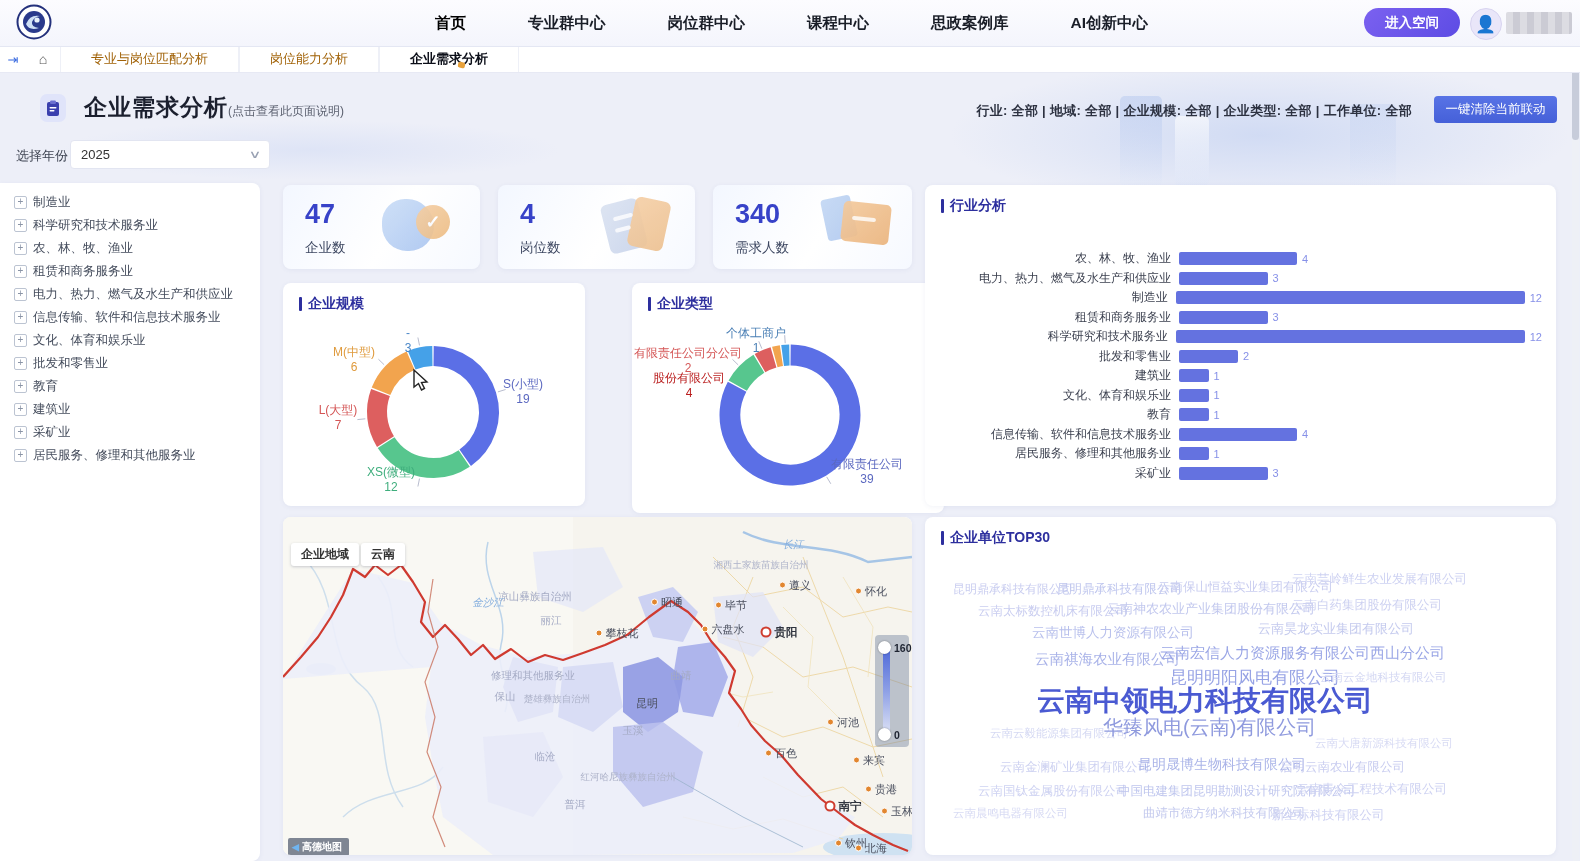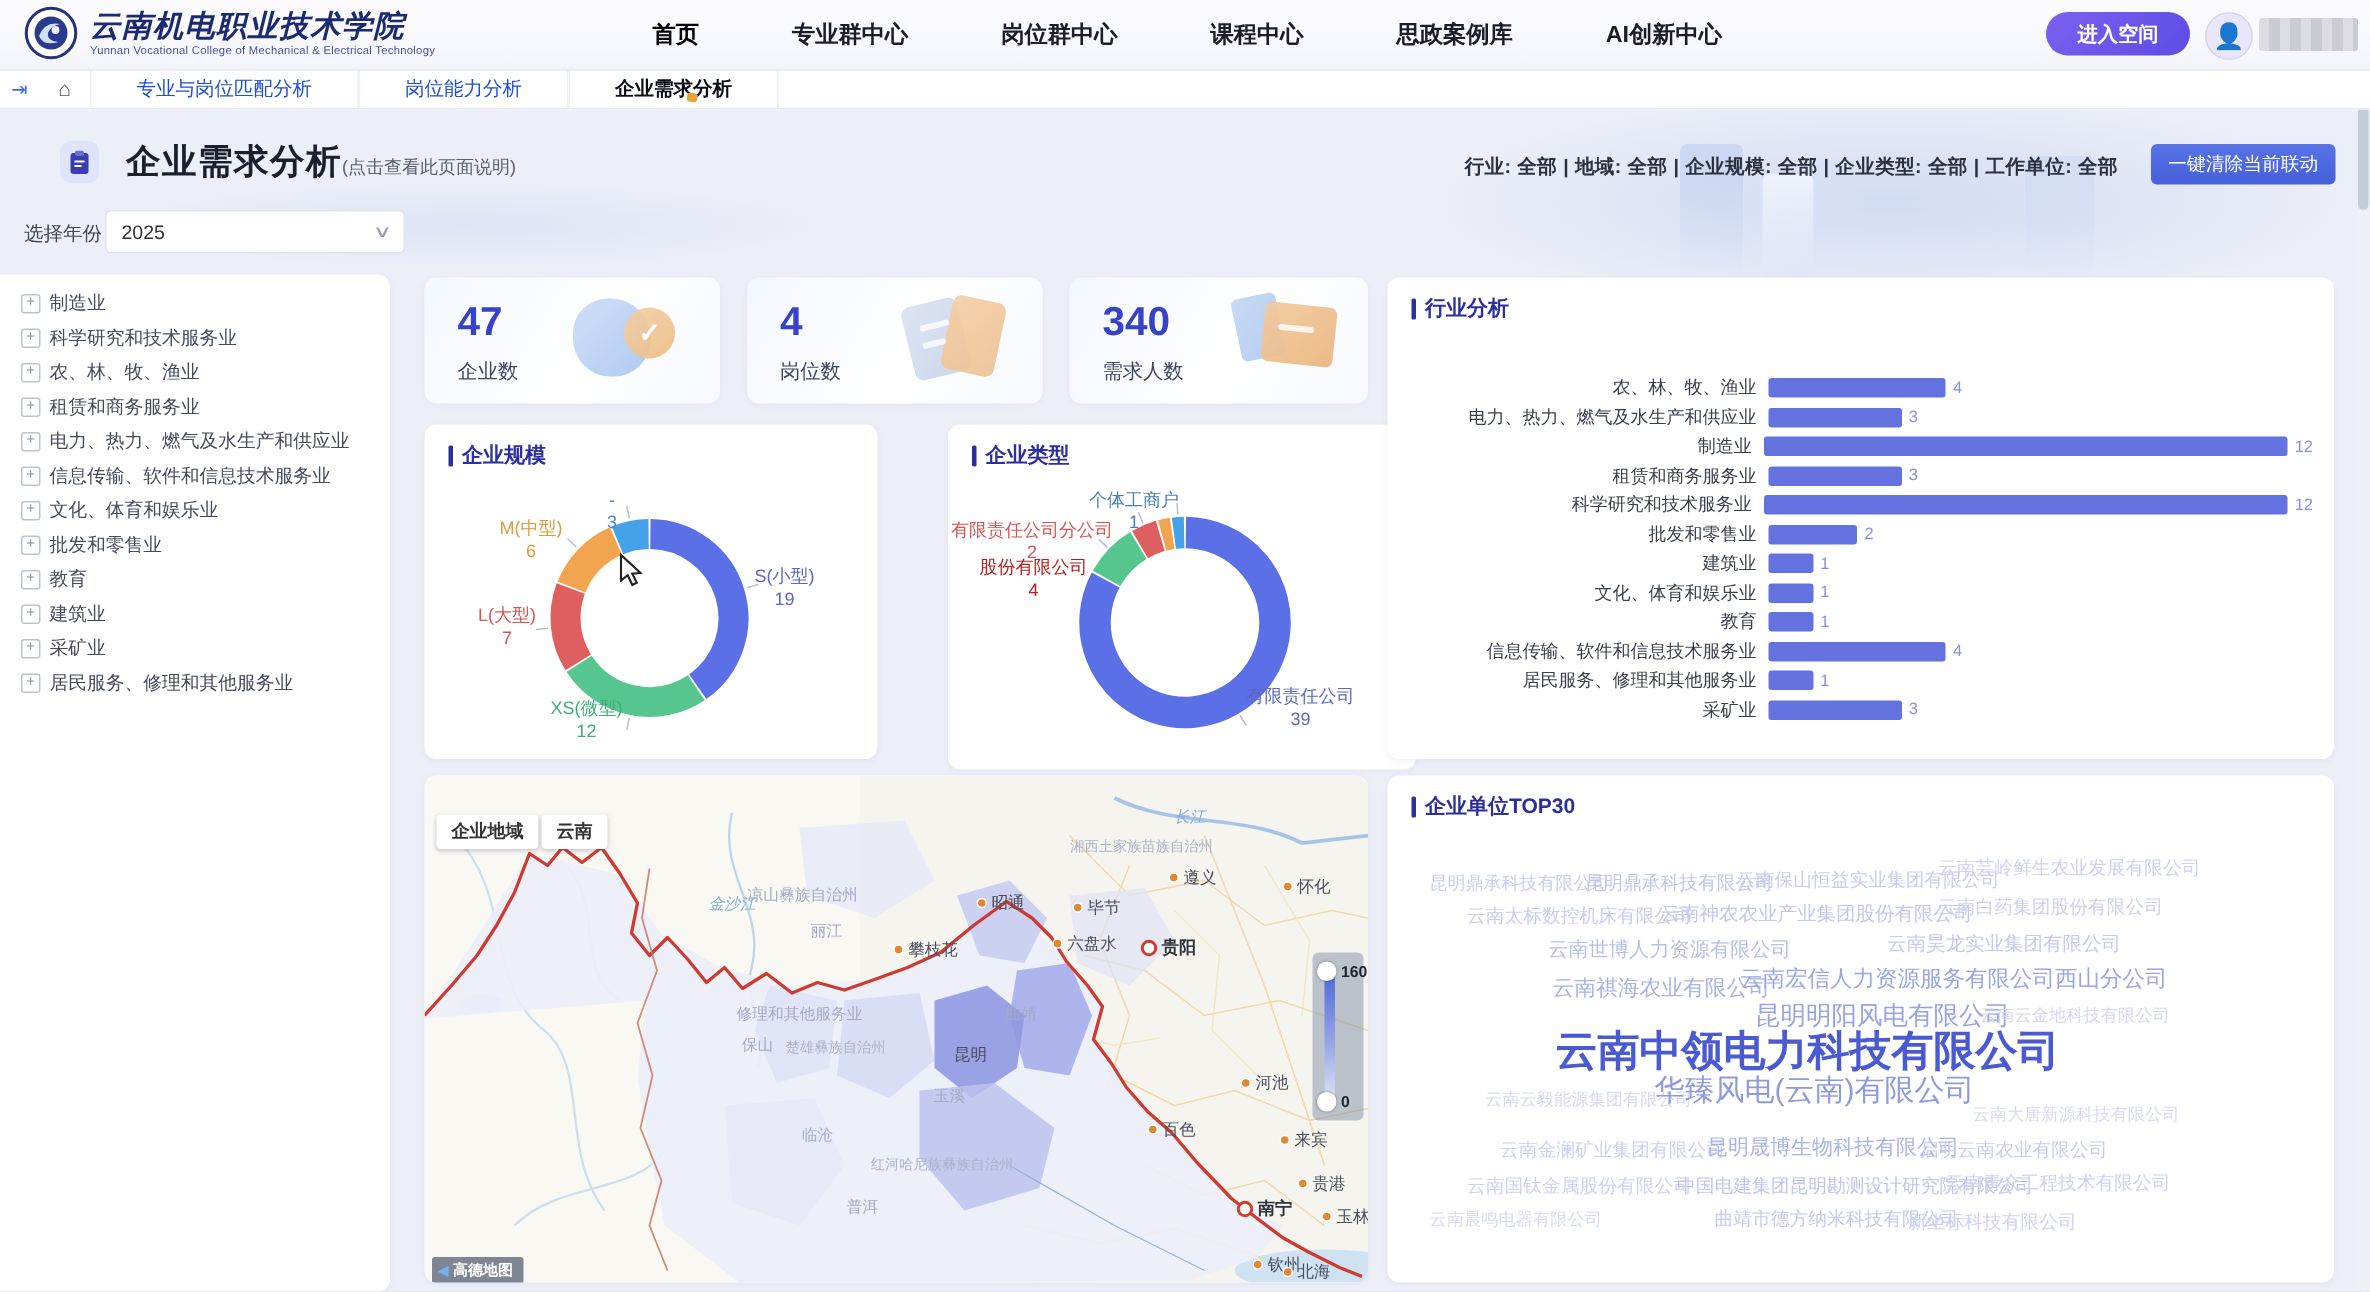--- a/index.html
+++ b/index.html
@@ -23,21 +23,21 @@
           background:#e9e6f9;border:1px solid #d8d4f0;display:flex;align-items:center;
           justify-content:center;font-size:17px;color:#9a93c8;}
   .masked-name{position:absolute;right:8px;top:12px;width:66px;height:22px;border-radius:2px;
           background:repeating-linear-gradient(90deg,#dcdce2 0 7px,#cbcbd4 7px 14px),
                      repeating-linear-gradient(0deg,rgba(255,255,255,.4) 0 5px,rgba(180,180,195,.35) 5px 10px);}
   
   .tabbar{position:absolute;left:0;top:46px;width:1580px;height:26px;background:#fff;
           border-bottom:1px solid #e7e9f4;display:flex;align-items:center;z-index:29;}
   .collapse-ic{width:26px;text-align:center;color:#3a6be0;font-size:13px;}
   .home-ic{width:34px;text-align:center;color:#555;font-size:14px;cursor:pointer;}
-  .tab{padding:0 30px;font-size:13px;color:#1d4ed8;height:26px;line-height:25px;cursor:pointer;
+  .tab{padding:0 30px;font-size:13px;color:#a16207;height:26px;line-height:25px;cursor:pointer;
        border-left:1px solid #eef0f7;border-right:1px solid #eef0f7;}
   .tab.active{color:#0b0e18;font-weight:bold;background:#fff;}
   .nav-dot{position:absolute;left:458px;top:62px;width:7px;height:6px;background:#e8a23c;
            border-radius:2px;transform:rotate(12deg);z-index:31;}
   
   .deco1{position:absolute;left:950px;top:60px;width:620px;height:150px;
          background:radial-gradient(closest-side,rgba(175,195,238,.45),rgba(175,195,238,0));}
   .deco2{position:absolute;left:1120px;top:96px;width:42px;height:90px;border-radius:5px;
          background:linear-gradient(rgba(160,185,235,.35),rgba(220,230,250,.1));}
   .deco3{position:absolute;left:1175px;top:116px;width:34px;height:70px;border-radius:5px;
@@ -134,24 +134,20 @@
 <div class="screen">
 
   <div class="hdr">
     <div class="logo">
       <svg width="36" height="36" viewBox="0 0 36 36">
         <circle cx="18" cy="18" r="16.5" fill="#fff" stroke="#24317c" stroke-width="2"></circle>
         <circle cx="18" cy="18" r="11" fill="#2a3a8c"></circle>
         <path d="M10,20 Q14,10 24,12 Q18,13 16,18 Q15,23 23,24 Q13,27 10,20Z" fill="#cfe0f5"></path>
         <circle cx="21" cy="16" r="2.6" fill="#e8f1fb"></circle>
       </svg>
-      <div class="logo-txt">
-        <span class="logo-cn">云南机电职业技术学院</span>
-        <span class="logo-en">Yunnan Vocational College of Mechanical &amp; Electrical Technology</span>
-      </div>
     </div>
     <div class="nav" id="nav">
         <div class="nav-item active">首页</div>
         <div class="nav-item">专业群中心</div>
         <div class="nav-item">岗位群中心</div>
         <div class="nav-item">课程中心</div>
         <div class="nav-item">思政案例库</div>
         <div class="nav-item">AI创新中心</div>
       </div>
     <button class="enter-btn">进入空间</button>

